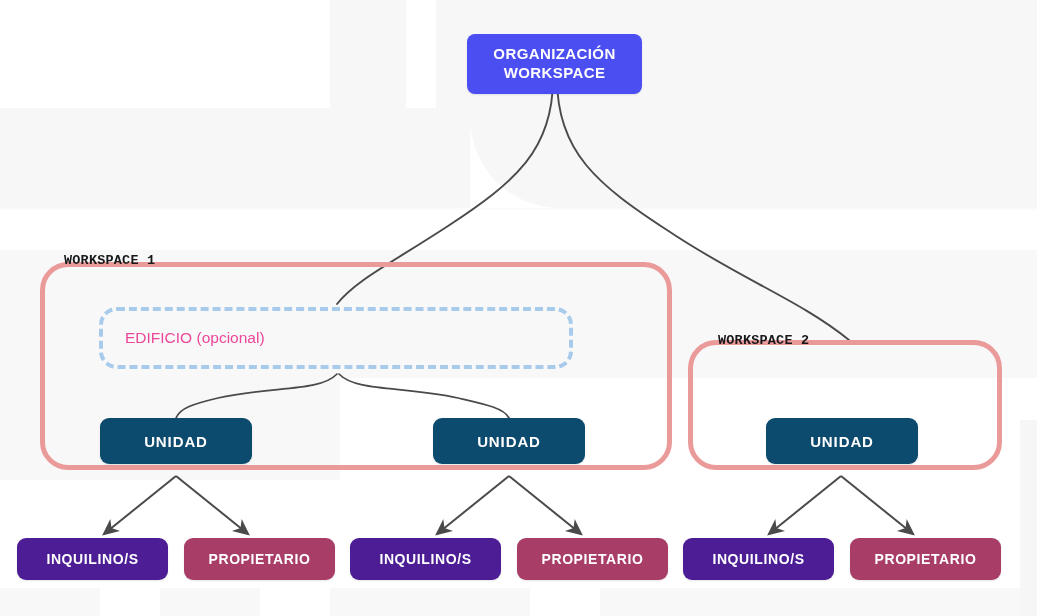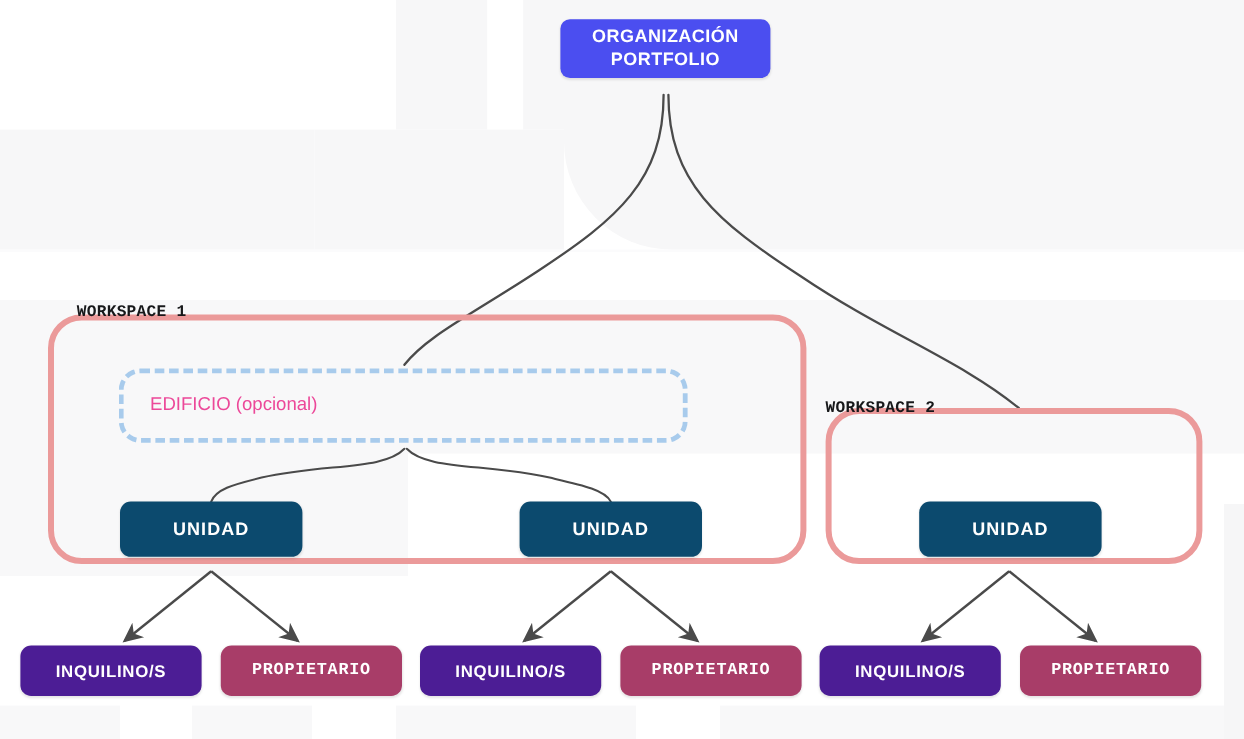--- a/index.html
+++ b/index.html
@@ -112,21 +112,20 @@
   }
   .node-tenant {
     background: #4c1d95;
     font-size: 14px;
     letter-spacing: 0.6px;
   }
   .node-owner {
     background: #a83d68;
     font-size: 14px;
     letter-spacing: 0.6px;
-    font-family: Liberation Mono, monospace;
   }
 </style>
 </head>
 <body>
 
 <div id="stage">
 
   <div class="bg-layer">
     <div class="bg-block" style="left:0px;  top:108px; width:262px; height:100px;"></div>
     <div class="bg-block" style="left:262px;top:108px; width:208px; height:100px;"></div>
@@ -162,38 +161,38 @@
     <path d="M176,476 L104,534" fill="none" stroke="#4a4a4a" stroke-width="2" marker-end="url(#arrowhead)"></path>
     <path d="M176,476 L248,534" fill="none" stroke="#4a4a4a" stroke-width="2" marker-end="url(#arrowhead)"></path>
 
     <path d="M509,476 L437,534" fill="none" stroke="#4a4a4a" stroke-width="2" marker-end="url(#arrowhead)"></path>
     <path d="M509,476 L581,534" fill="none" stroke="#4a4a4a" stroke-width="2" marker-end="url(#arrowhead)"></path>
 
     <path d="M841,476 L769,534" fill="none" stroke="#4a4a4a" stroke-width="2" marker-end="url(#arrowhead)"></path>
     <path d="M841,476 L913,534" fill="none" stroke="#4a4a4a" stroke-width="2" marker-end="url(#arrowhead)"></path>
   </svg>
 
-  <div class="node node-org" style="left:467px; top:16px; width:175px; height:49px;">
+  <div class="node node-org" style="left:467px; top:34px; width:175px; height:60px;">
     <div>
       <span>ORGANIZACIÓN</span><br>
-      <span>PORTFOLIO</span>
+      <span>WORKSPACE</span>
     </div>
   </div>
 
   <div class="ws-label" style="left:64px; top:222px;">WORKSPACE 1</div>
   <div class="workspace" style="left:40px; top:262px; width:632px; height:208px;"></div>
 
   <div class="building" style="left:99px; top:307px; width:474px; height:62px;">
     <span class="building-label">EDIFICIO (opcional)</span>
   </div>
 
   <div class="node node-unit" style="left:100px; top:418px; width:152px; height:46px;">UNIDAD</div>
   <div class="node node-unit" style="left:433px; top:418px; width:152px; height:46px;">UNIDAD</div>
 
-  <div class="ws-label" style="left:688px; top:302px;">WORKSPACE 2</div>
+  <div class="ws-label" style="left:718px; top:302px;">WORKSPACE 2</div>
   <div class="workspace" style="left:688px; top:340px; width:314px; height:130px;"></div>
 
   <div class="node node-unit" style="left:766px; top:418px; width:152px; height:46px;">UNIDAD</div>
 
   <div class="node node-tenant" style="left:17px; top:538px; width:151px; height:42px;">INQUILINO/S</div>
   <div class="node node-owner" style="left:184px; top:538px; width:151px; height:42px;">PROPIETARIO</div>
 
   <div class="node node-tenant" style="left:350px; top:538px; width:151px; height:42px;">INQUILINO/S</div>
   <div class="node node-owner" style="left:517px; top:538px; width:151px; height:42px;">PROPIETARIO</div>
 

